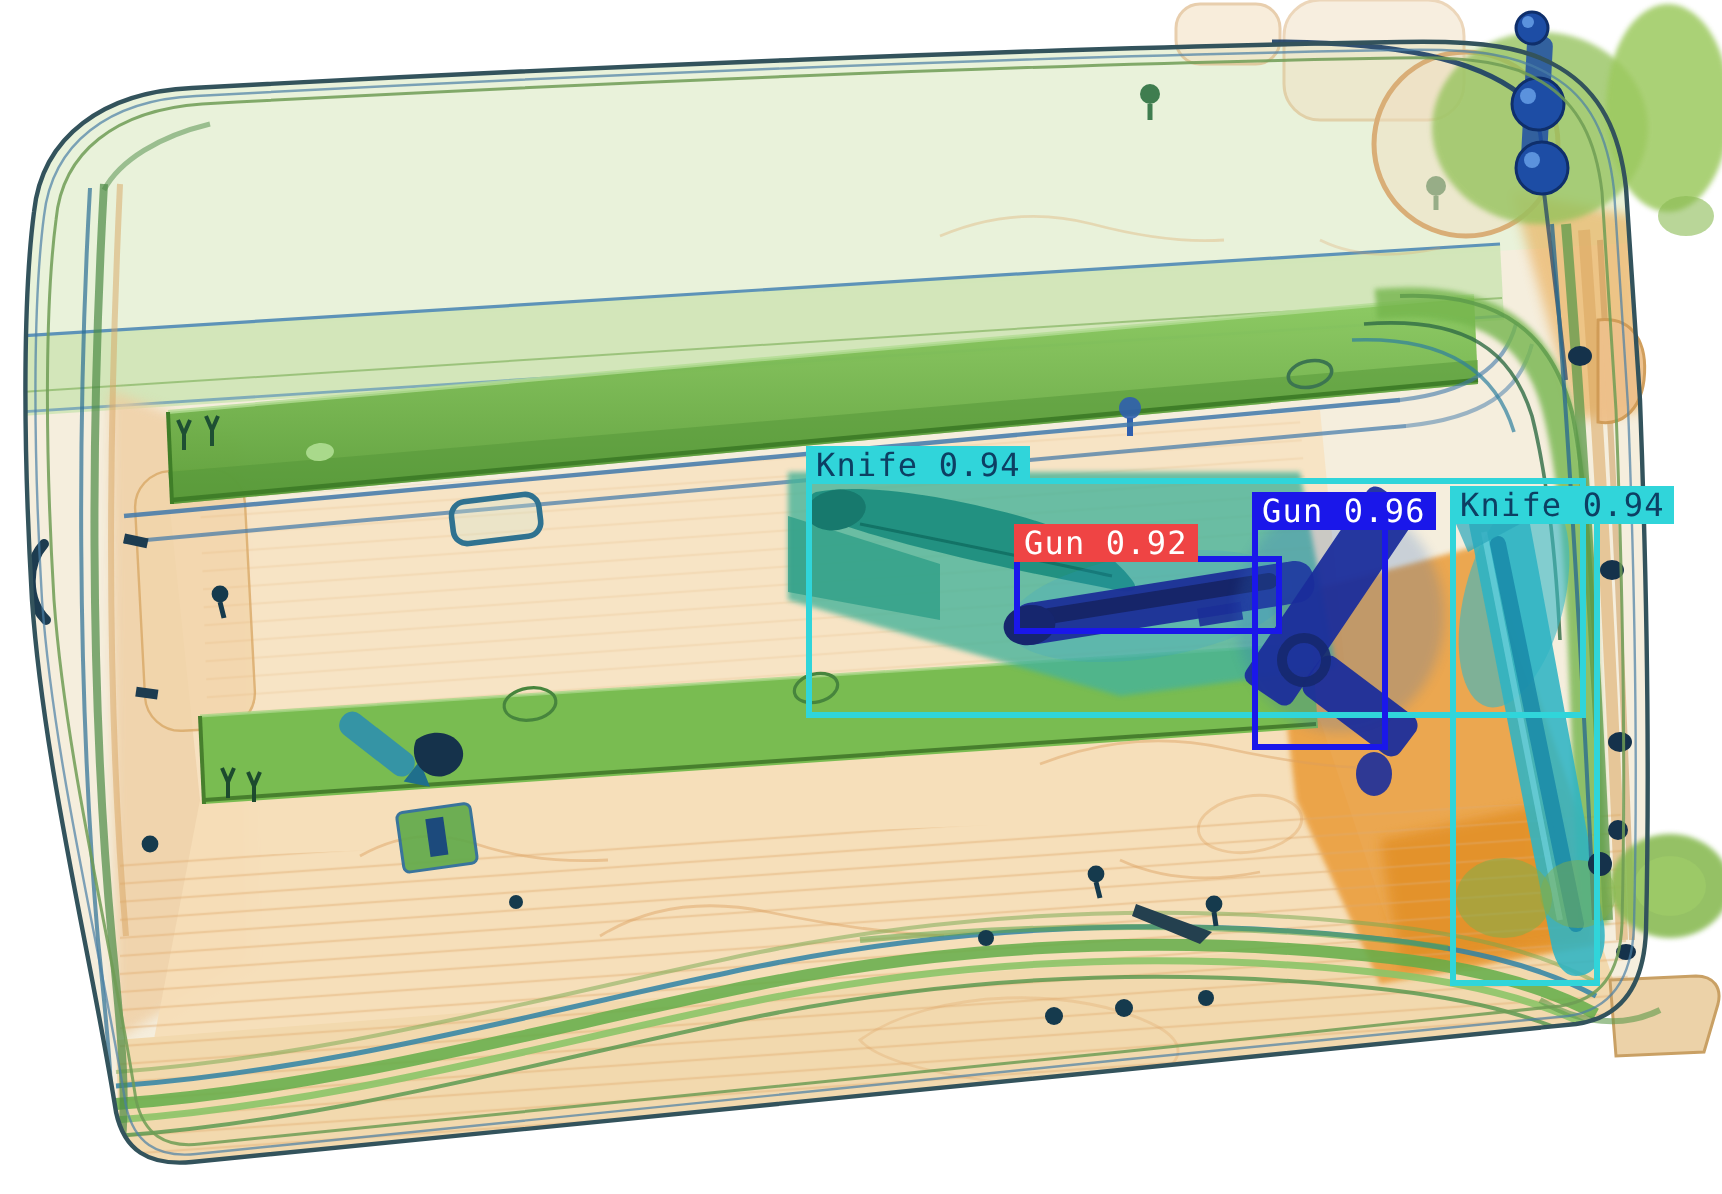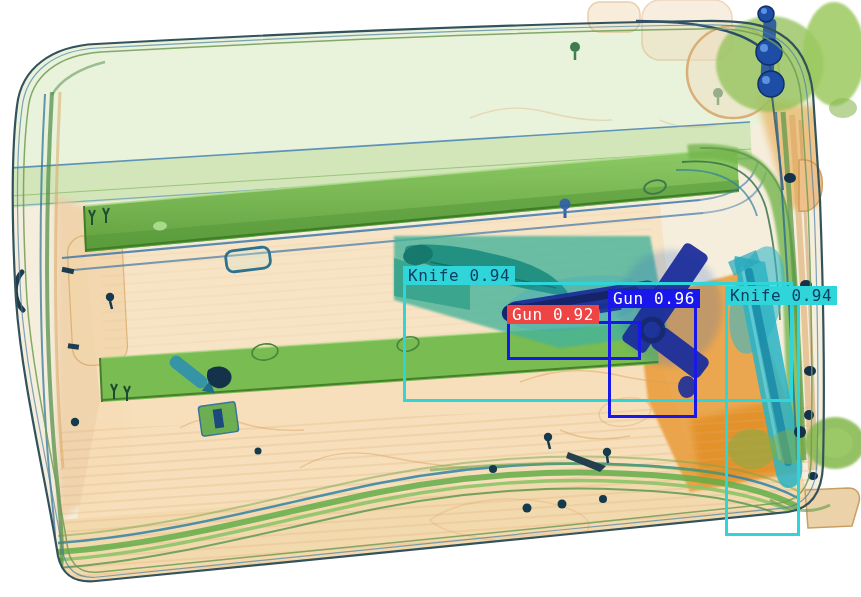--- a/index.html
+++ b/index.html
@@ -1,19 +1,19 @@
 <!DOCTYPE html>
 <html><head>
 <meta charset="utf-8">
 <style>
   html,body{margin:0;padding:0;background:#ffffff;}
   .canvas{position:relative;width:861px;height:597px;background:#fff;overflow:hidden;
           font-family:"DejaVu Sans Mono","Liberation Mono",monospace;}
   .canvas svg{position:absolute;left:0;top:0;}
-  .det{position:absolute;box-sizing:border-box;border:3px solid #84cc16;margin-top:43px;}
+  .det{position:absolute;box-sizing:border-box;border:3px solid #84cc16;}
   .det-label{position:absolute;bottom:100%;left:-3px;height:19px;line-height:19px;
              padding:0 5px;font-size:16px;letter-spacing:.6px;white-space:nowrap;}
 </style>
 </head>
 <body>
 
 <div class="canvas" style="width: 861px; height: 597px; background: rgb(255, 255, 255);">
 
 <svg width="861" height="597" viewBox="0 0 861 597">
   <defs>
@@ -259,20 +259,20 @@
     <path d="M 101,52 C 285,42 520,32 698,29 C 737,28 757,32 771,41 C 789,52 798,70 801,96 L 808,205 C 811,283 813,380 811,462 C 810,487 800,500 780,503 L 560,526 L 100,572 C 82,574 72,567 68,550 C 57,477 33,382 27,300 C 22,216 23,148 28,110 C 31,76 58,55 101,52 Z" stroke="#6f9c55" stroke-width="1.5" opacity=".85"></path>
   </g>
 </svg>
 
 <div class="det" style="left: 403px; top: 239px; width: 390px; height: 120px; border-color: rgb(48, 213, 218);">
   <span class="det-label" style="background: rgb(48, 213, 218); color: rgb(13, 63, 99);">Knife 0.94</span>
 </div>
 <div class="det" style="left: 507px; top: 278px; width: 134px; height: 39px; border-color: rgb(26, 23, 234);">
   <span class="det-label" style="background: #ef4444; color: rgb(255, 255, 255);">Gun 0.92</span>
 </div>
-<div class="det" style="left: 608px; top: 262px; width: 89px; height: 113px; border-color: rgb(26, 23, 234);">
+<div class="det" style="left: 626px; top: 262px; width: 68px; height: 113px; border-color: rgb(26, 23, 234);">
   <span class="det-label" style="background: rgb(26, 23, 234); color: rgb(255, 255, 255);">Gun 0.96</span>
 </div>
 <div class="det" style="left: 725px; top: 259px; width: 75px; height: 234px; border-color: rgb(48, 213, 218);">
   <span class="det-label" style="background: rgb(48, 213, 218); color: rgb(13, 63, 99);">Knife 0.94</span>
 </div>
 
 </div>
 
 </body></html>

